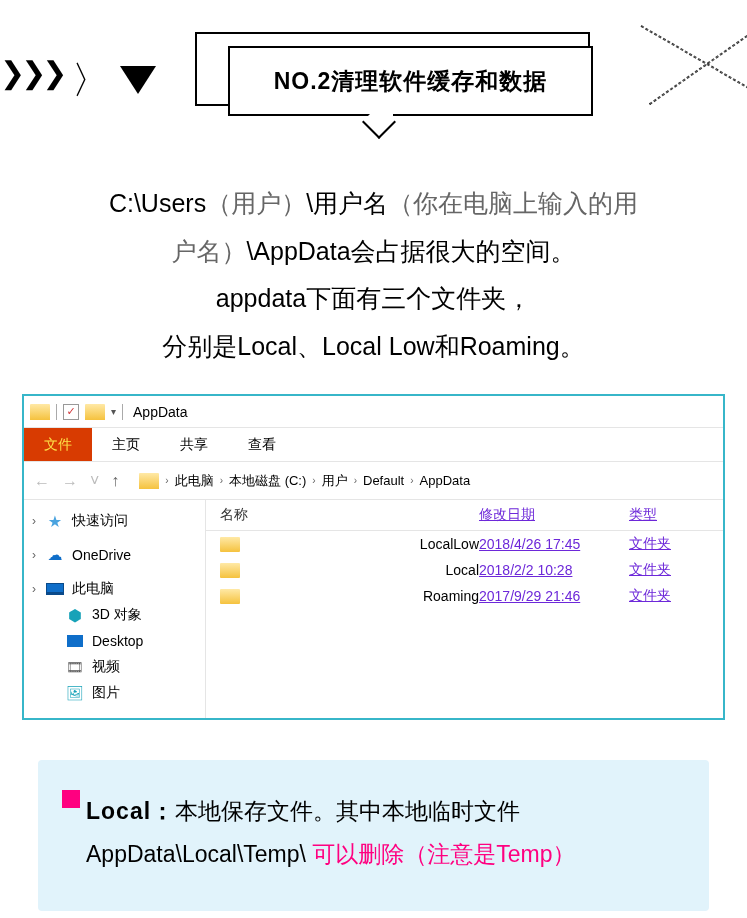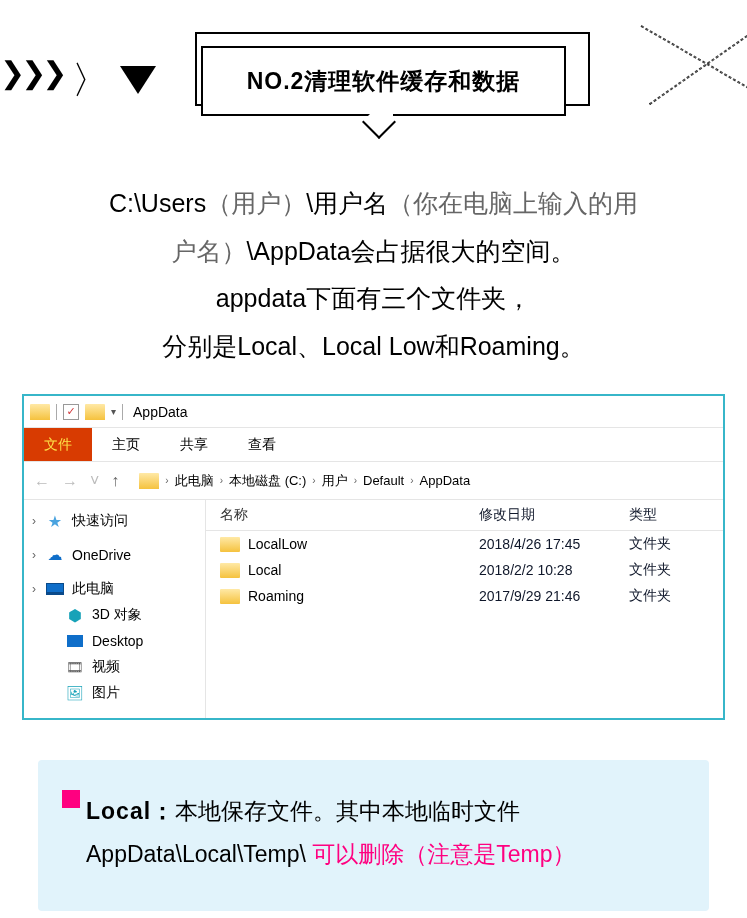--- a/index.html
+++ b/index.html
@@ -62,21 +62,21 @@
     .banner-outer {
       border: 2.5px solid #000;
       width: 395px;
       height: 74px;
       position: relative;
     }
     .banner-inner {
       border: 2.5px solid #000;
       background: #fff;
       position: absolute;
-      left: 4px;
+      left: 31px;
       top: 12px;
       width: 365px;
       height: 70px;
       display: flex;
       align-items: center;
       justify-content: center;
       font-size: 23px;
       font-weight: 600;
       letter-spacing: 1px;
     }
@@ -239,27 +239,27 @@
     }
     .col-name { flex: 1; }
     .col-date { width: 150px; }
     .col-type { width: 80px; }
     .main-row {
       display: flex;
       padding: 4px 14px;
       font-size: 14px;
       align-items: center;
     }
-    .main-row .col-name { display: flex; align-items: center; gap: 8px; }
+    .main-row .col-name { display: flex; align-items: center; gap: 8px; justify-content: space-between; }
     .folder-icon {
       width: 20px; height: 15px;
       background: linear-gradient(#ffe9a6, #f5c23e);
       border-radius: 1px;
     }
-    .col-date, .col-type { color: #0f172a; }
+    .col-date, .col-type { color: #6d28d9; text-decoration: underline; }
 
     
     .callout {
       position: absolute;
       left: 38px;
       right: 38px;
       top: 760px;
       background: #e1f3fb;
       border-radius: 4px;
       padding: 30px 28px 36px 48px;

